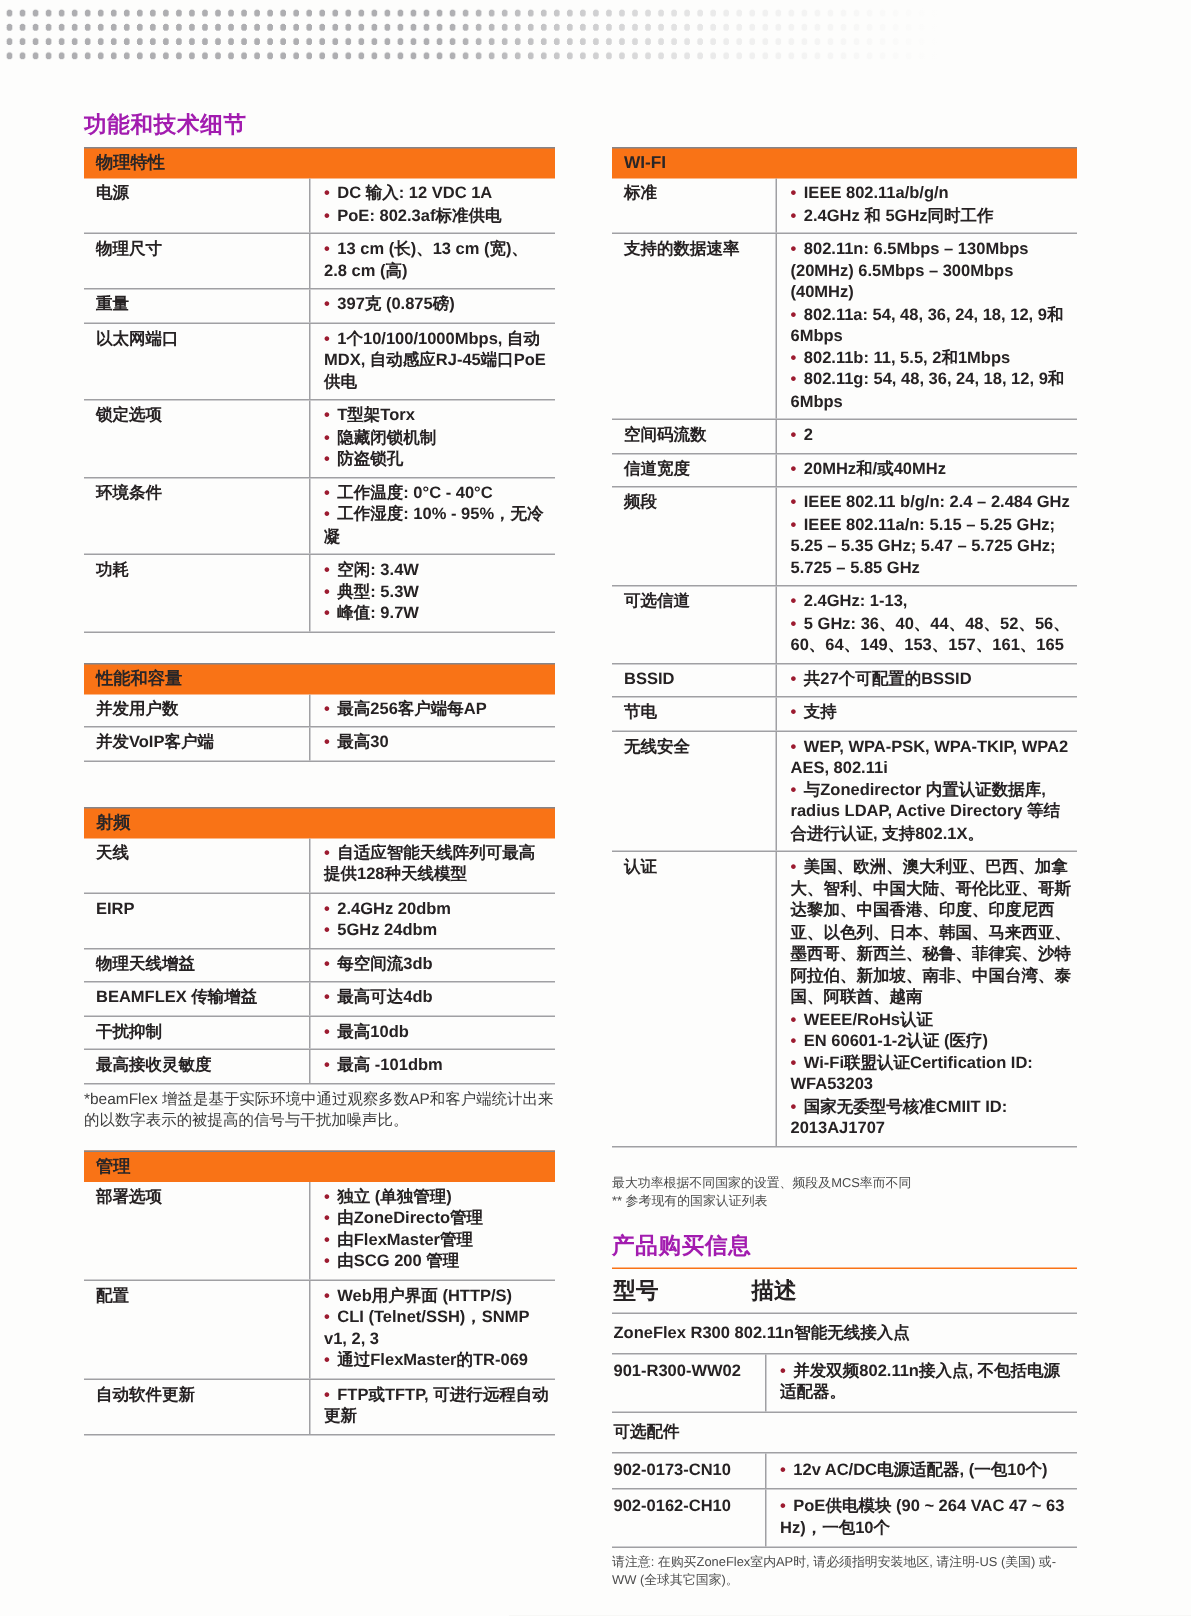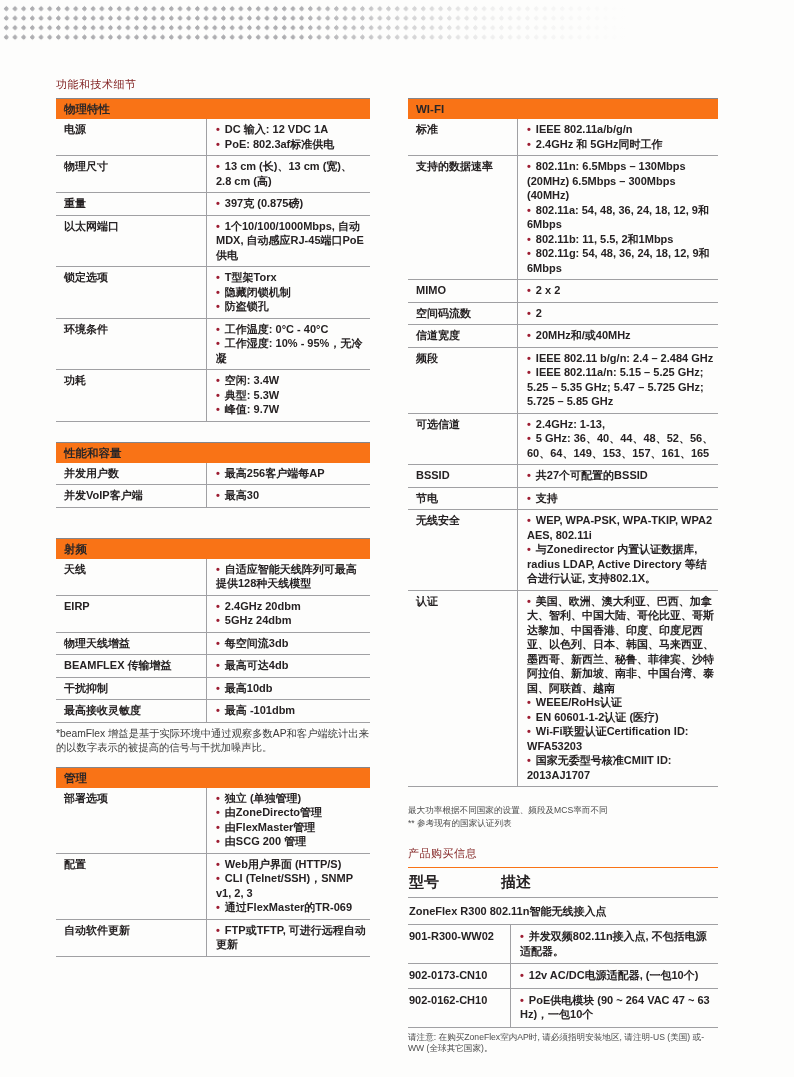--- a/index.html
+++ b/index.html
@@ -15,21 +15,21 @@
     background-size:8.7px 9.5px;
   }
   .dotband::after{
     content:"";position:absolute;inset:0;
     background:linear-gradient(90deg,rgba(253,253,252,0) 45%,rgba(253,253,252,.82) 75%,#fdfdfc 96%);
   }
   .col{position:absolute;top:76px;}
   .col-left{left:56px;width:314px;}
   .col-right{left:408px;width:310px;}
   .title{
-    margin:0 0 6px 0;font-size:11px;font-weight:normal;letter-spacing:.5px;color:#7f1d1d;
+    margin:0 0 6px 0;font-size:15px;font-weight:bold;letter-spacing:.5px;color:#a21caf;
     line-height:16px;
   }
   section{margin:0;}
   .bar{
     background:#f97316;border-top:1px solid #85858a;
     font-size:11.5px;font-weight:bold;padding:3px 4px 3px 8px;line-height:14px;color:#2a2627;
   }
   .spec-row{display:flex;border-bottom:1px solid #A0A0A3;font-size:11px;font-weight:bold;}
   .spec-label{flex:none;width:138px;padding:3px 4px 4px 8px;line-height:14.5px;}
   .col-right .spec-label{width:97px;}
@@ -221,26 +221,20 @@
           <div class="spec-row">
             <div class="spec-label">支持的数据速率</div>
             <div class="spec-value">
               <div class="bline"><span class="dot">•</span><span class="btxt">802.11n: 6.5Mbps – 130Mbps (20MHz) 6.5Mbps – 300Mbps (40MHz)</span></div>
               <div class="bline"><span class="dot">•</span><span class="btxt">802.11a: 54, 48, 36, 24, 18, 12, 9和6Mbps</span></div>
               <div class="bline"><span class="dot">•</span><span class="btxt">802.11b: 11, 5.5, 2和1Mbps</span></div>
               <div class="bline"><span class="dot">•</span><span class="btxt">802.11g: 54, 48, 36, 24, 18, 12, 9和6Mbps</span></div>
             </div>
           </div>
           <div class="spec-row">
-            <div class="spec-label">MIMO</div>
-            <div class="spec-value">
-              <div class="bline"><span class="dot">•</span><span class="btxt">2 x 2</span></div>
-            </div>
-          </div>
-          <div class="spec-row">
             <div class="spec-label">空间码流数</div>
             <div class="spec-value">
               <div class="bline"><span class="dot">•</span><span class="btxt">2</span></div>
             </div>
           </div>
           <div class="spec-row">
             <div class="spec-label">信道宽度</div>
             <div class="spec-value">
               <div class="bline"><span class="dot">•</span><span class="btxt">20MHz和/或40MHz</span></div>
             </div>
@@ -300,20 +294,21 @@
         <div class="ph-desc">描述</div>
       </div>
       <div>
           <div class="p-sub">ZoneFlex R300 802.11n智能无线接入点</div>
           <div class="p-item">
             <div class="p-model-cell">901-R300-WW02</div>
             <div class="p-val">
               <div class="bline"><span class="dot">•</span><span class="btxt">并发双频802.11n接入点, 不包括电源适配器。</span></div>
             </div>
           </div>
+          <div class="p-sub">可选配件</div>
           <div class="p-item">
             <div class="p-model-cell">902-0173-CN10</div>
             <div class="p-val">
               <div class="bline"><span class="dot">•</span><span class="btxt">12v AC/DC电源适配器, (一包10个)</span></div>
             </div>
           </div>
           <div class="p-item">
             <div class="p-model-cell">902-0162-CH10</div>
             <div class="p-val">
               <div class="bline"><span class="dot">•</span><span class="btxt">PoE供电模块 (90 ~ 264 VAC 47 ~ 63 Hz)，一包10个</span></div>

